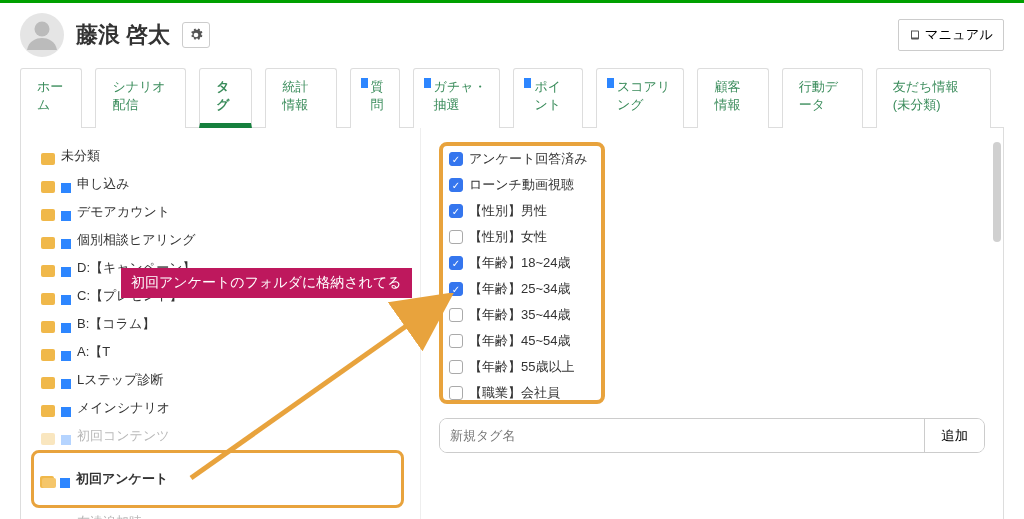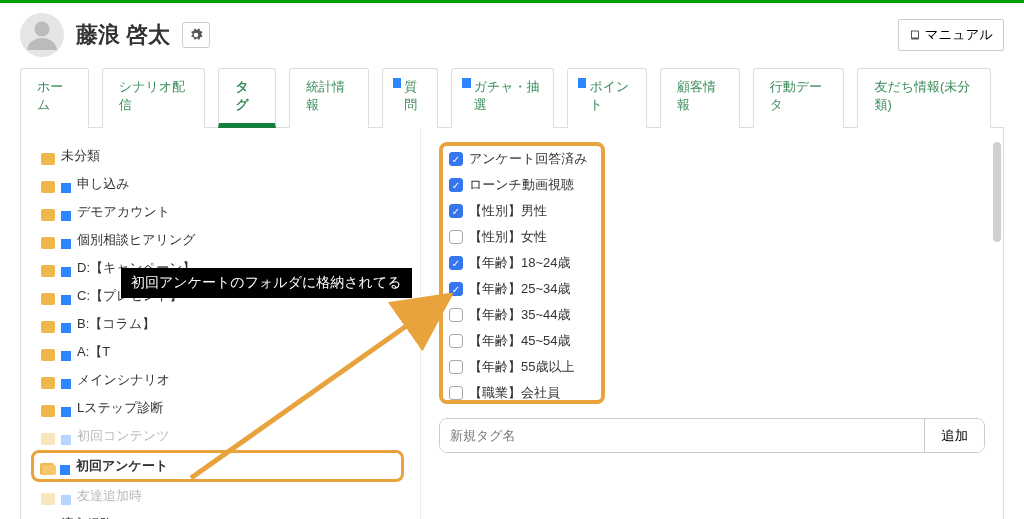--- a/index.html
+++ b/index.html
@@ -18,22 +18,22 @@
     .tab.active { font-weight: bold; border-bottom: 5px solid #15803d; }
     .tab-mini { padding: 9px 10px; display: flex; align-items: flex-start; gap: 3px; }
     .sq { width: 10px; height: 10px; background: #2d86ff; display: inline-block; }
     .panel { display: flex; border: 1px solid #ddd; border-top: none; min-height: 350px; }
     .left-col { width: 400px; padding: 14px 16px; border-right: 1px solid #eee; position: relative; }
     .folders { list-style: none; }
     .folders li { padding: 5px 4px; display: flex; align-items: flex-end; gap: 6px; cursor: pointer; white-space: nowrap; }
     .fld-icon { width: 14px; height: 12px; background: #f0b84a; border-radius: 2px; display: inline-block; flex-shrink: 0; position: relative; }
     .fld-icon.open::after { content: ""; position: absolute; left: 2px; top: 2px; width: 14px; height: 10px; background: #f5c66a; border-radius: 2px; }
     .blue-sq { width: 10px; height: 10px; background: #2d86ff; flex-shrink: 0; display: inline-block; }
-    .selected-folder { border: 3px solid #e8a33d; border-radius: 8px; padding: 4px 6px !important; font-weight: bold; margin-left: -6px; }
-    .annotation-bubble { position: absolute; left: 100px; top: 140px; background: #000000; color: #fff; padding: 6px 10px; font-size: 14px; z-index: 5; white-space: nowrap; }
+    .selected-folder { border: 3px solid #e8a33d; border-radius: 8px; padding: 17px 6px !important; font-weight: bold; margin-left: -6px; }
+    .annotation-bubble { position: absolute; left: 100px; top: 140px; background: #be185d; color: #fff; padding: 6px 10px; font-size: 14px; z-index: 5; white-space: nowrap; }
     .arrow-svg { position: absolute; left: 150px; top: 165px; z-index: 4; pointer-events: none; }
     .right-col { flex: 1; padding: 14px 18px; position: relative; display: flex; flex-direction: column; }
     .tag-box { border: 4px solid #e8a33d; border-radius: 8px; padding: 0 6px 3px; width: 166px; height: 262px; overflow: hidden; }
     .tag-list { list-style: none; }
     .tag-list li { padding: 4px 0; display: flex; align-items: center; gap: 6px; }
     .chk { width: 14px; height: 14px; border: 1px solid #aaa; border-radius: 3px; display: inline-flex; align-items: center; justify-content: center; flex-shrink: 0; background: #fff; }
     .chk.checked { background: #3576ee; border-color: #3576ee; color: #fff; font-size: 10px; }
     .new-tag-row { display: flex; margin-top: 14px; border: 1px solid #ccc; border-radius: 8px; overflow: hidden; }
     .new-tag-row input { flex: 1; border: none; padding: 9px 10px; outline: none; font-size: 13px; }
     .new-tag-row button { border: none; border-left: 1px solid #ccc; background: #fff; padding: 0 16px; cursor: pointer; text-align: center; }
@@ -77,20 +77,24 @@
         <span>質問</span>
       </div>
       <div class="tab tab-mini">
         <span class="sq"></span>
         <span>ガチャ・抽選</span>
       </div>
       <div class="tab tab-mini">
         <span class="sq"></span>
         <span>ポイント</span>
       </div>
+      <div class="tab tab-mini">
+        <span class="sq"></span>
+        <span>スコアリング</span>
+      </div>
       <div class="tab"><span>顧客情報</span></div>
       <div class="tab"><span>行動データ</span></div>
       <div class="tab"><span>友だち情報(未分類)</span></div>
     </div>
 
   <div class="panel">
     <div class="left-col">
       <ul class="folders" id="folders">
           <li>
             <span class="fld-icon"></span>
@@ -127,26 +131,26 @@
             <span>B:【コラム】</span>
           </li>
           <li>
             <span class="fld-icon"></span>
             <span class="blue-sq"></span>
             <span>A:【T</span>
           </li>
           <li>
             <span class="fld-icon"></span>
             <span class="blue-sq"></span>
+            <span>Lステップ診断</span>
+          </li>
+          <li>
+            <span class="fld-icon"></span>
+            <span class="blue-sq"></span>
             <span>メインシナリオ</span>
-          </li>
-          <li>
-            <span class="fld-icon"></span>
-            <span class="blue-sq"></span>
-            <span>Lステップ診断</span>
           </li>
           <li style="opacity: 0.35;">
             <span class="fld-icon"></span>
             <span class="blue-sq"></span>
             <span>初回コンテンツ</span>
           </li>
           <li class="selected-folder">
             <span class="fld-icon open"></span>
             <span class="blue-sq"></span>
             <span>初回アンケート</span>

